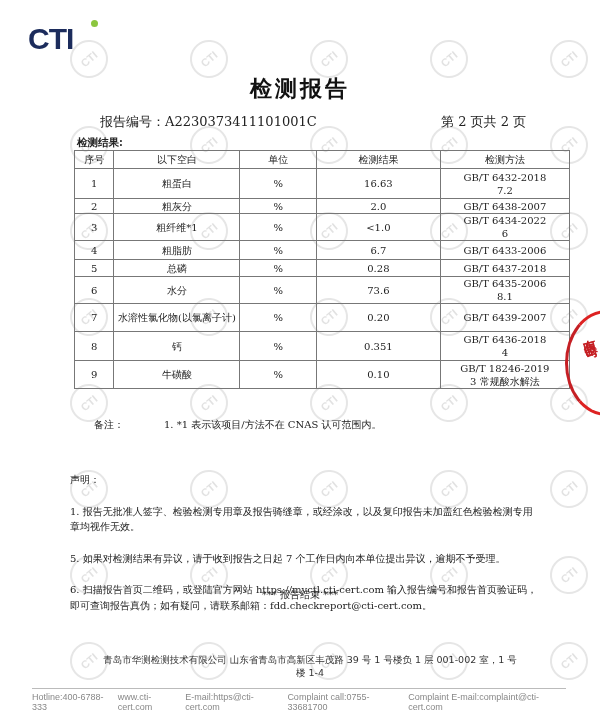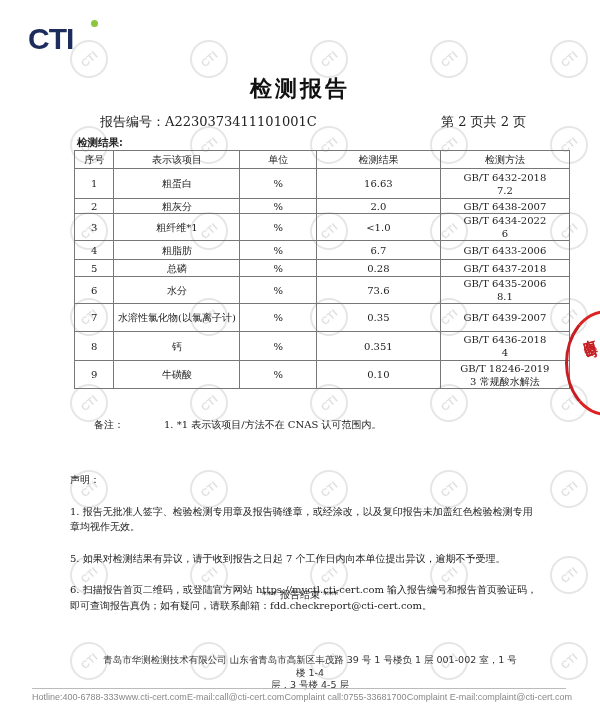--- a/index.html
+++ b/index.html
@@ -92,21 +92,21 @@
   <colgroup>
       <col style="width:36px">
       <col style="width:115px">
       <col style="width:70px">
       <col style="width:113px">
       <col style="width:118px">
     </colgroup>
   <thead>
     <tr style="height:18px">
       <th>序号</th>
-      <th>表示该项目</th>
+      <th>以下空白</th>
       <th>单位</th>
       <th>检测结果</th>
       <th>检测方法</th>
     </tr>
   </thead>
   <tbody id="tbody">
       <tr style="height: 30px;">
         <td>1</td>
         <td>粗蛋白</td>
         <td>%</td>
@@ -160,21 +160,21 @@
         <td>73.6</td>
         <td>
           <div>GB/T 6435-2006</div>
           <div>8.1</div>
         </td>
       </tr>
       <tr style="height: 28px;">
         <td>7</td>
         <td>水溶性氯化物(以氯离子计)</td>
         <td>%</td>
-        <td>0.35</td>
+        <td>0.20</td>
         <td>
           <div>GB/T 6439-2007</div>
         </td>
       </tr>
       <tr style="height: 29px;">
         <td>8</td>
         <td>钙</td>
         <td>%</td>
         <td>0.351</td>
         <td>
@@ -203,26 +203,25 @@
   <p>声明：</p>
   <p>1. 报告无批准人签字、检验检测专用章及报告骑缝章，或经涂改，以及复印报告未加盖红色检验检测专用章均视作无效。</p>
   <p>5. 如果对检测结果有异议，请于收到报告之日起 7 个工作日内向本单位提出异议，逾期不予受理。</p>
   <p>6. 扫描报告首页二维码，或登陆官方网站 https://myctl.cti-cert.com 输入报告编号和报告首页验证码，即可查询报告真伪；如有疑问，请联系邮箱：fdd.checkreport@cti-cert.com。</p>
 </div>
 
 <div class="abs end">*** 报告结束 ***</div>
 
 <div class="abs addr">
   <div>青岛市华测检测技术有限公司 山东省青岛市高新区丰茂路 39 号 1 号楼负 1 层 001-002 室，1 号楼 1-4</div>
-  <div>层，3 号楼 4-5 层</div>
 </div>
 
 <div class="abs rule"></div>
 <div class="abs footer">
   <span>Hotline:400-6788-333</span>
   <span>www.cti-cert.com</span>
-  <span>E-mail:call@cti-cert.com</span>
+  <span>E-mail:https@cti-cert.com</span>
   <span>Complaint call:0755-33681700</span>
   <span>Complaint E-mail:complaint@cti-cert.com</span>
 </div>
 
 <div class="abs stamp"></div>
 <div class="stamp-text">有限公司</div>
 
 </body></html>

